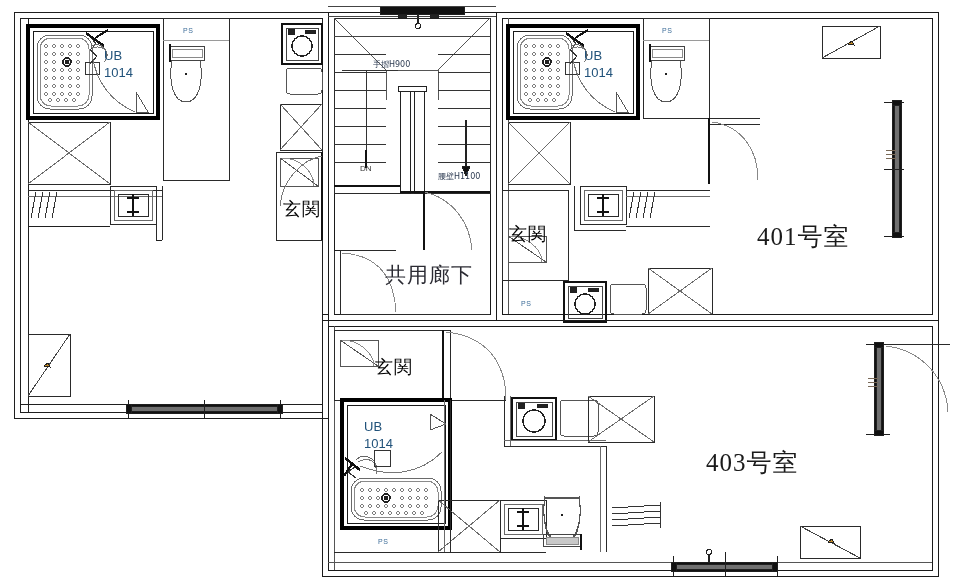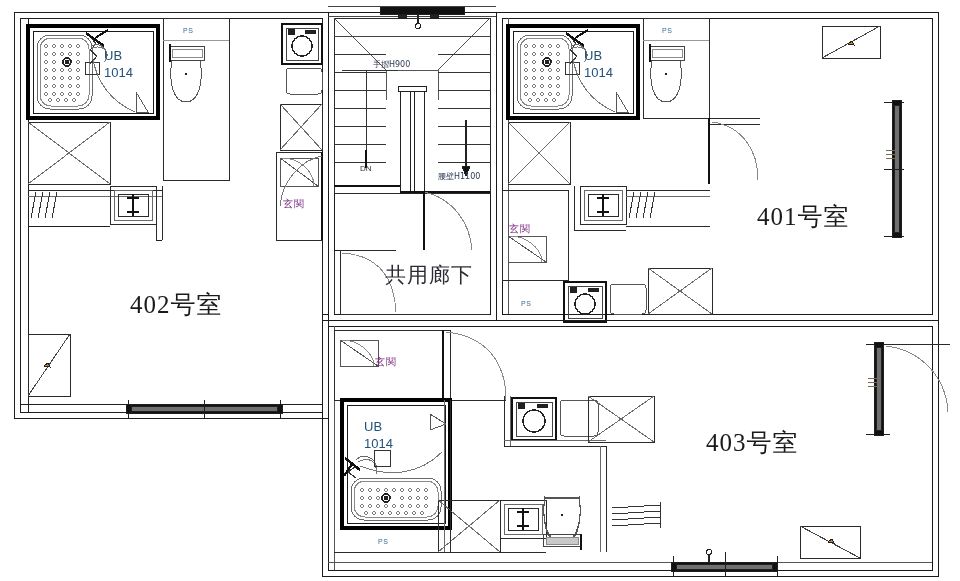--- a/index.html
+++ b/index.html
@@ -1,22 +1,22 @@
 <!DOCTYPE html>
 <html><head>
 <meta charset="utf-8">
 <style>
   html,body{margin:0;padding:0;background:#ffffff;}
   body{font-family:"Liberation Sans","DejaVu Sans",sans-serif;}
   #plan{position:relative;width:960px;height:581px;background:#ffffff;overflow:hidden;}
   #plan svg{position:absolute;left:0;top:0;}
   .lbl{position:absolute;white-space:nowrap;pointer-events:none;}
-  .room-no{font-family:"Liberation Serif","DejaVu Serif",serif;font-size:25px;color:#1a1a1a;letter-spacing:1px;}
+  .room-no{font-family:"Liberation Serif","DejaVu Serif",serif;font-size:25px;color:#1a1a1a;letter-spacing:1px;margin-top:20px;}
   .corridor{font-family:"Liberation Serif","DejaVu Serif",serif;font-size:21px;color:#2b2b33;letter-spacing:1px;}
-  .genkan{font-family:"DejaVu Sans",sans-serif;font-size:10px;color:#701a75;letter-spacing:1px;}
+  .genkan{font-family:"DejaVu Sans",sans-serif;font-size:18px;color:#000000;letter-spacing:1px;}
   .ub{font-family:"Liberation Sans",sans-serif;font-size:13px;color:#21527a;text-align:left;line-height:16px;}
   .ps{font-family:"Liberation Sans",sans-serif;font-size:7px;color:#3d6d99;letter-spacing:.5px;}
   .tiny{font-family:"Liberation Sans",sans-serif;font-size:8px;color:#333;}
   .tinyb{font-family:"DejaVu Sans",sans-serif;font-size:8px;color:#2d3b52;margin-left:28px;}
 </style>
 </head>
 <body>
 
 <div id="plan">
 
@@ -585,21 +585,20 @@
 
   <g>
     <line x1="496" y1="314" x2="496" y2="320" stroke="#1a1a1a"></line>
     <line x1="322" y1="314" x2="328" y2="314" stroke="#1a1a1a"></line>
     <line x1="328" y1="320" x2="496" y2="320" stroke="#1a1a1a"></line>
   </g>
 
   </g>
 </svg>
 
-<div class="lbl room-no" style="left:130px;top:288px;">402号室</div>
 <div class="lbl room-no" style="left:757px;top:200px;">401号室</div>
 <div class="lbl room-no" style="left:706px;top:426px;text-align:right;">403号室</div>
 
 <div class="lbl corridor" style="left:385px;top:261px;">共用廊下</div>
 
 <div class="lbl tinyb" style="left:345px;top:59px;">手摺H900</div>
 <div class="lbl tiny" style="left:360px;top:164px;">DN</div>
 <div class="lbl tinyb" style="left:410px;top:171px;">腰壁H1100</div>
 
 <div class="lbl genkan" style="left:283px;top:197px;">玄関</div>

